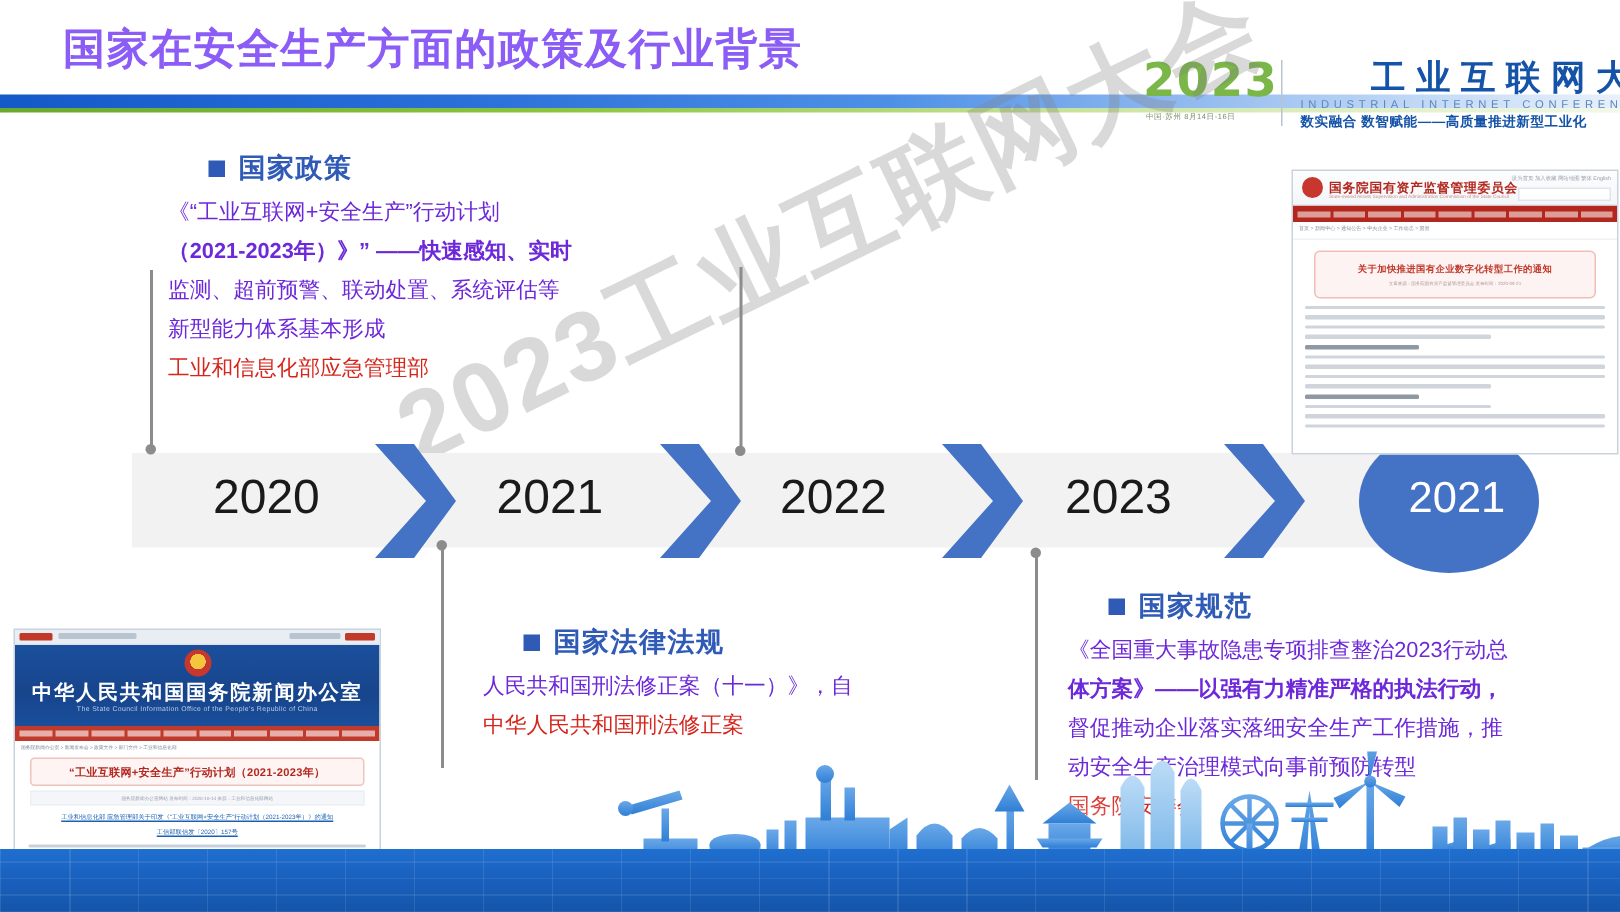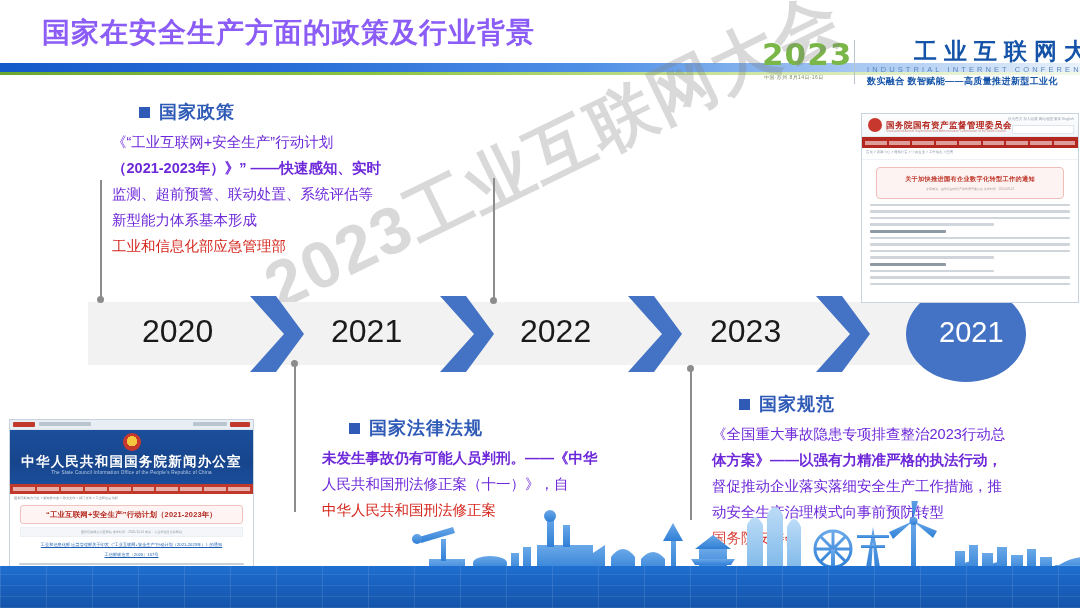--- a/index.html
+++ b/index.html
@@ -228,21 +228,20 @@
     <div class="red">工业和信息化部应急管理部</div>
   </div>
 
 
   <div class="blk" style="left:322px;top:416px;width:330px;">
     <div class="blk-head">
       <span class="sq"></span>
       <span class="blk-title">国家法律法规</span>
     </div>
     <div class="blk-body">
-      <div style="font-weight:bold">未发生事故仍有可能人员判刑。——《中华</div>
       <div>人民共和国刑法修正案（十一）》，自</div>
     </div>
     <div class="red">中华人民共和国刑法修正案</div>
   </div>
 
   <div class="blk" style="left:712px;top:392px;width:370px;">
     <div class="blk-head">
       <span class="sq"></span>
       <span class="blk-title">国家规范</span>
     </div>

